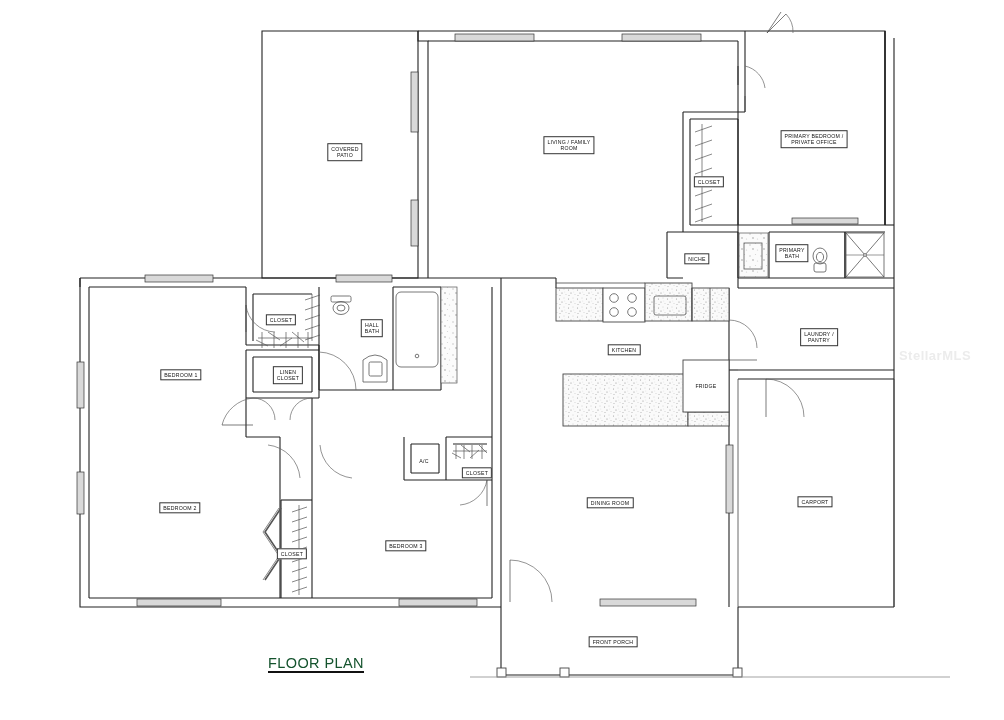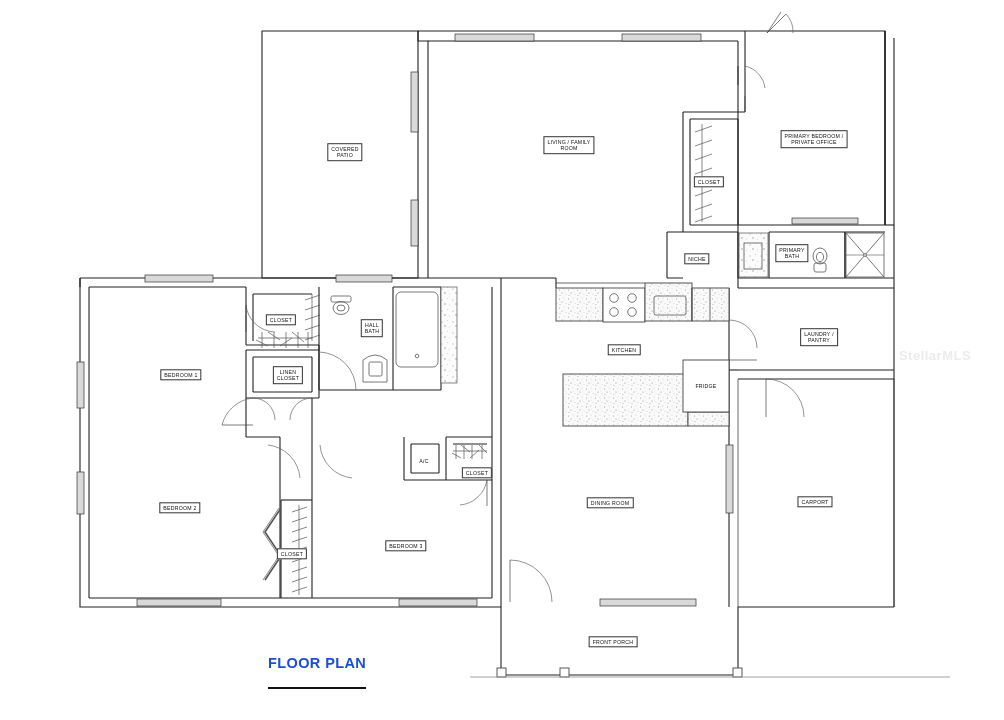--- a/index.html
+++ b/index.html
@@ -11,22 +11,22 @@
   .fix{fill:none;stroke:#555;stroke-width:0.8;}
   .swing{fill:none;stroke:#666;stroke-width:0.7;}
   .hatchline{stroke:#555;stroke-width:0.7;}
   .winfill{fill:#d9d9d9;stroke:#333;stroke-width:0.7;}
   .counter{fill:url(#stipple);stroke:#444;stroke-width:0.9;}
   .white{fill:#ffffff;stroke:#444;stroke-width:0.9;}
   .lbl{position:absolute;border:1px solid #333;background:#fff;color:#111;
        font-size:5.2px;line-height:6.2px;letter-spacing:0.25px;text-align:center;
        padding:1.6px 3px;white-space:pre;transform:translate(-50%,-50%);
        font-family:"Liberation Sans",sans-serif;}
-  #title{position:absolute;font-size:14.5px;font-weight:bold;color:#1d4ed8;
-         letter-spacing:0.4px;border-bottom:2px solid #111;padding-bottom:16px;
+  #title{position:absolute;font-size:14.5px;font-weight:normal;color:#14532d;
+         letter-spacing:0.4px;border-bottom:2px solid #111;padding-bottom:0;
          font-family:"Liberation Sans",sans-serif;}
   #watermark{position:absolute;font-size:13px;color:#ececec;font-weight:bold;
              letter-spacing:0.5px;font-family:"Liberation Sans",sans-serif;
              user-select:none;}
 </style>
 </head>
 <body>
 
 <div id="stage">
 

